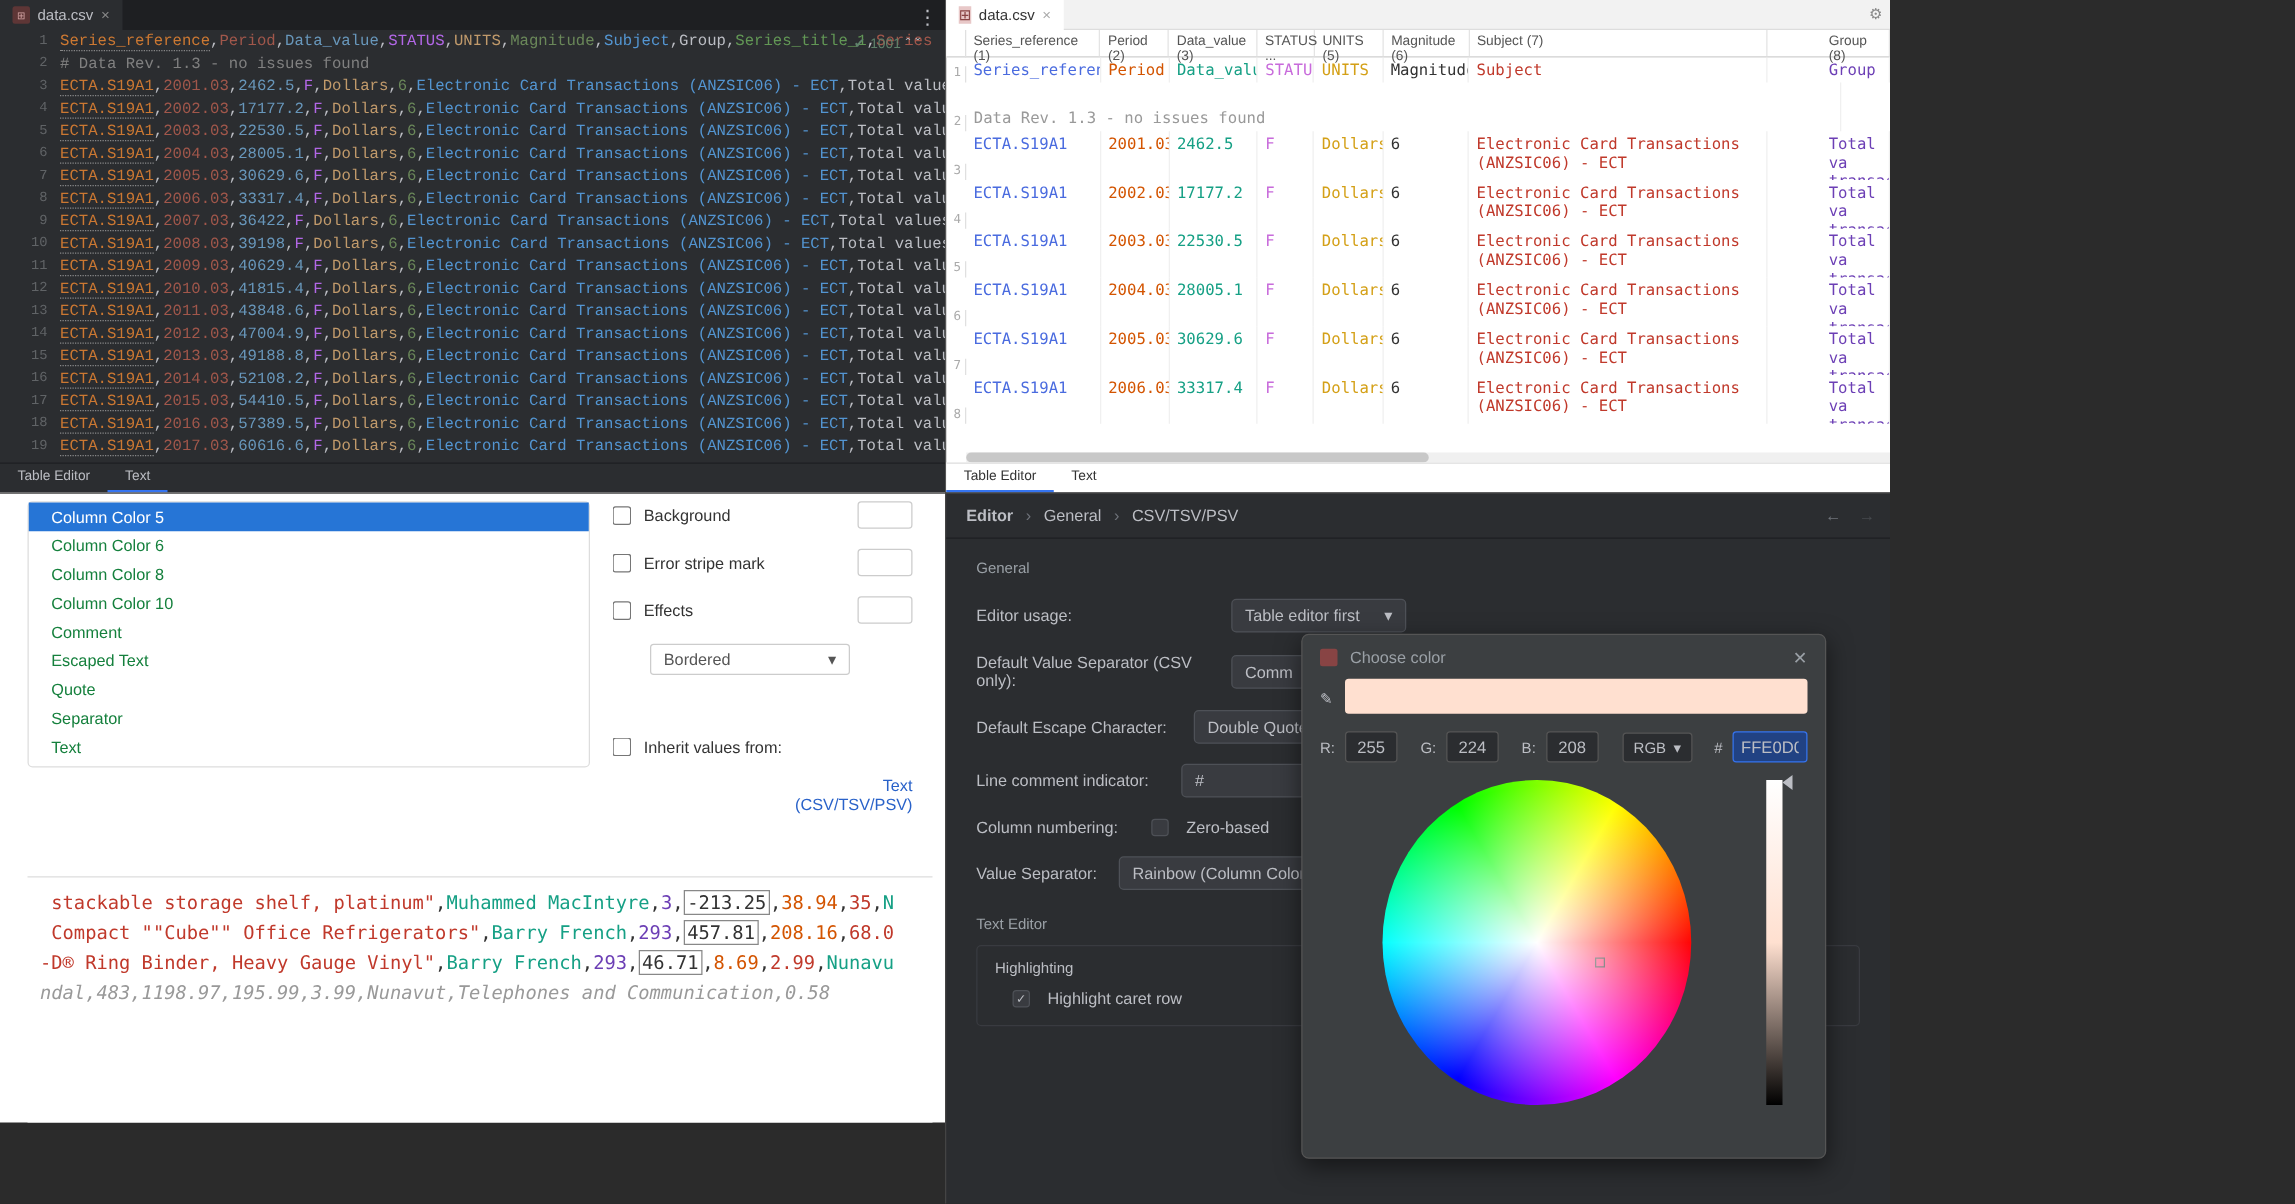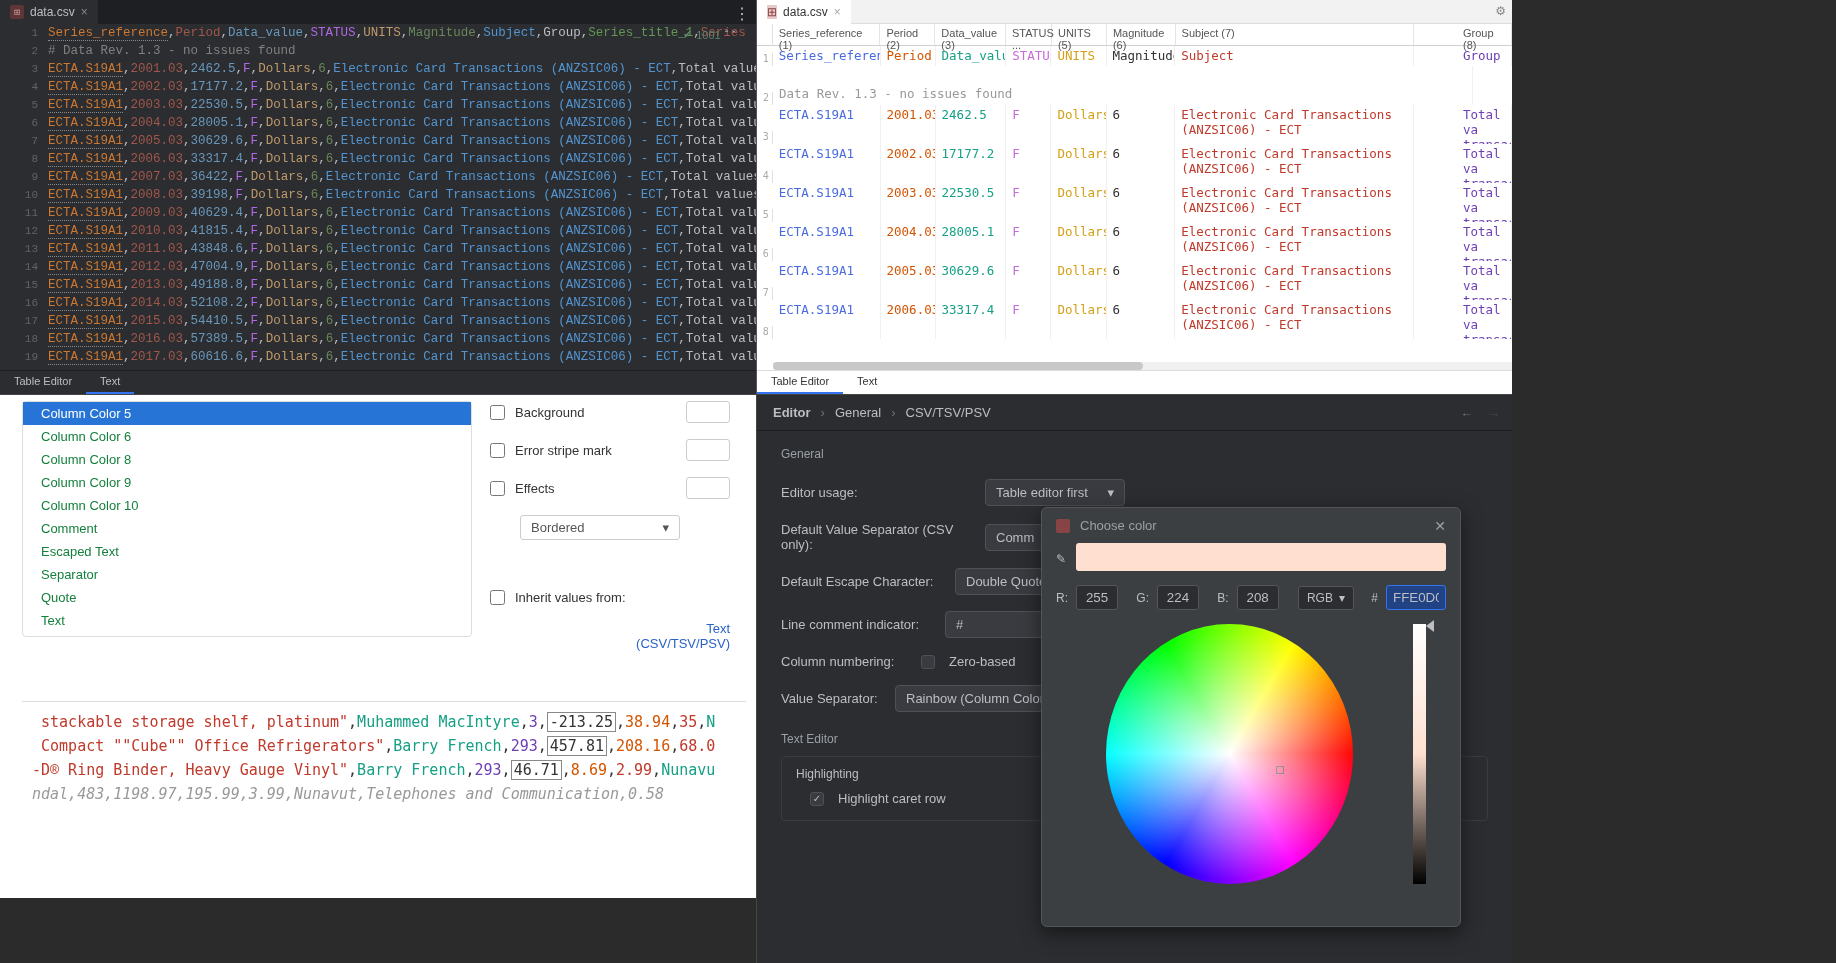--- a/index.html
+++ b/index.html
@@ -267,26 +267,25 @@
     <div class="btab active">Table Editor</div>
     <div class="btab">Text</div>
   </div>
 </div>
 
 <div class="pane-bl">
   <div class="color-list" id="color-list">
       <div class="item selected">Column Color 5</div>
       <div class="item ">Column Color 6</div>
       <div class="item ">Column Color 8</div>
-      <div class="item ">Column Color 9</div>
       <div class="item ">Column Color 10</div>
       <div class="item ">Comment</div>
       <div class="item ">Escaped Text</div>
+      <div class="item ">Quote</div>
       <div class="item ">Separator</div>
-      <div class="item ">Quote</div>
       <div class="item ">Text</div>
     </div>
   <div class="checks">
     <div class="check-row">
       <input type="checkbox" style="">
       <span>Background</span>
       <span class="swatch"></span>
     </div>
     <div class="check-row">
       <input type="checkbox" style="">

